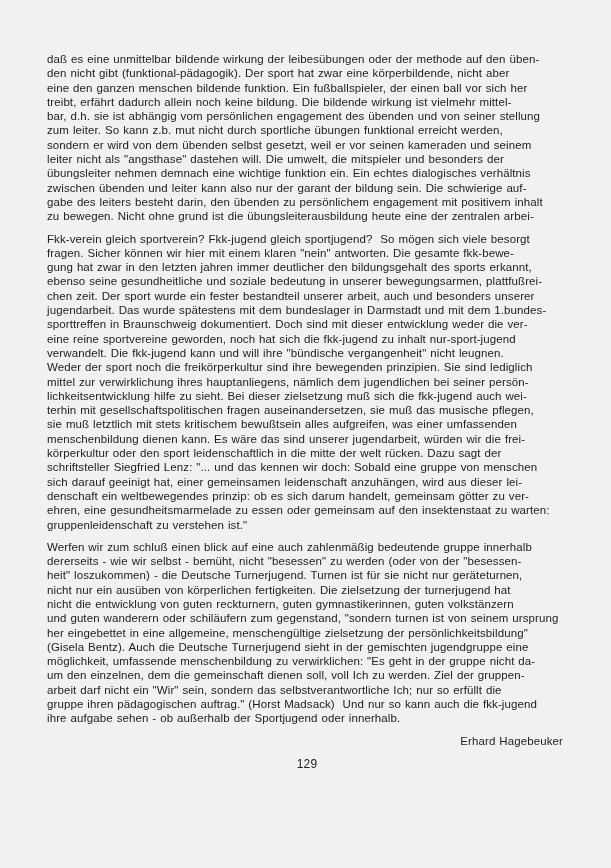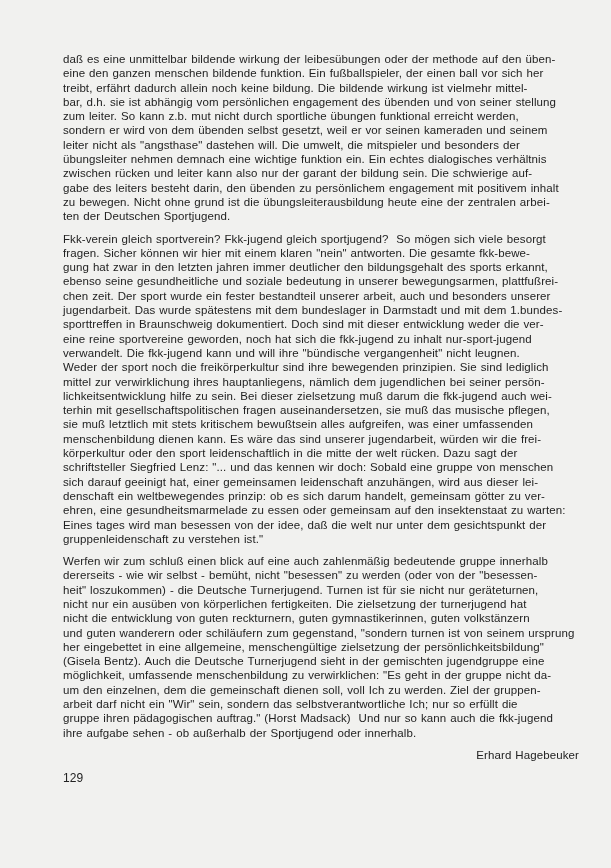--- a/index.html
+++ b/index.html
@@ -12,21 +12,21 @@
     position: relative;
     overflow: hidden;
     font-family: "Liberation Sans", sans-serif;
   }
   .scanned-page {
     position: absolute;
     inset: 0;
   }
   .text-column {
     position: absolute;
-    left: 63px;
+    left: 47px;
     top: 52px;
     width: 524px;
     font-size: 11.5px;
     line-height: 14.3px;
     letter-spacing: 0.1px;
     word-spacing: 0.6px;
   }
   .paragraph {
     margin: 0 0 8px 0;
   }
@@ -34,69 +34,68 @@
     white-space: pre;
   }
   .signature {
     text-align: right;
     padding-right: 8px;
     margin-top: 3px;
     font-size: 11.5px;
     line-height: 14.3px;
   }
   .page-number {
-    text-align: left;
+    text-align: center;
     padding-right: 4px;
     margin-top: 9px;
     font-size: 12px;
     line-height: 14.3px;
   }
 </style>
 </head>
 <body style="background: rgb(241, 241, 239); color: rgb(34, 34, 34);">
 
 <div class="scanned-page">
   <div class="text-column" id="text-column">
 
   <div class="paragraph">
         <div class="text-line">daß es eine unmittelbar bildende wirkung der leibesübungen oder der methode auf den üben-</div>
+        <div class="text-line">den nicht gibt (funktional-pädagogik). Der sport hat zwar eine körperbildende, nicht aber</div>
         <div class="text-line">eine den ganzen menschen bildende funktion. Ein fußballspieler, der einen ball vor sich her</div>
         <div class="text-line">treibt, erfährt dadurch allein noch keine bildung. Die bildende wirkung ist vielmehr mittel-</div>
         <div class="text-line">bar, d.h. sie ist abhängig vom persönlichen engagement des übenden und von seiner stellung</div>
         <div class="text-line">zum leiter. So kann z.b. mut nicht durch sportliche übungen funktional erreicht werden,</div>
         <div class="text-line">sondern er wird von dem übenden selbst gesetzt, weil er vor seinen kameraden und seinem</div>
         <div class="text-line">leiter nicht als "angsthase" dastehen will. Die umwelt, die mitspieler und besonders der</div>
         <div class="text-line">übungsleiter nehmen demnach eine wichtige funktion ein. Ein echtes dialogisches verhältnis</div>
-        <div class="text-line">zwischen rücken und leiter kann also nur der garant der bildung sein. Die schwierige auf-</div>
+        <div class="text-line">zwischen übenden und leiter kann also nur der garant der bildung sein. Die schwierige auf-</div>
         <div class="text-line">gabe des leiters besteht darin, den übenden zu persönlichem engagement mit positivem inhalt</div>
         <div class="text-line">zu bewegen. Nicht ohne grund ist die übungsleiterausbildung heute eine der zentralen arbei-</div>
-        <div class="text-line">ten der Deutschen Sportjugend.</div>
       </div>
       <div class="paragraph">
         <div class="text-line">Fkk-verein gleich sportverein? Fkk-jugend gleich sportjugend?  So mögen sich viele besorgt</div>
         <div class="text-line">fragen. Sicher können wir hier mit einem klaren "nein" antworten. Die gesamte fkk-bewe-</div>
         <div class="text-line">gung hat zwar in den letzten jahren immer deutlicher den bildungsgehalt des sports erkannt,</div>
         <div class="text-line">ebenso seine gesundheitliche und soziale bedeutung in unserer bewegungsarmen, plattfußrei-</div>
         <div class="text-line">chen zeit. Der sport wurde ein fester bestandteil unserer arbeit, auch und besonders unserer</div>
         <div class="text-line">jugendarbeit. Das wurde spätestens mit dem bundeslager in Darmstadt und mit dem 1.bundes-</div>
         <div class="text-line">sporttreffen in Braunschweig dokumentiert. Doch sind mit dieser entwicklung weder die ver-</div>
         <div class="text-line">eine reine sportvereine geworden, noch hat sich die fkk-jugend zu inhalt nur-sport-jugend</div>
         <div class="text-line">verwandelt. Die fkk-jugend kann und will ihre "bündische vergangenheit" nicht leugnen.</div>
         <div class="text-line">Weder der sport noch die freikörperkultur sind ihre bewegenden prinzipien. Sie sind lediglich</div>
         <div class="text-line">mittel zur verwirklichung ihres hauptanliegens, nämlich dem jugendlichen bei seiner persön-</div>
-        <div class="text-line">lichkeitsentwicklung hilfe zu sein. Bei dieser zielsetzung muß darum die fkk-jugend auch wei-</div>
+        <div class="text-line">lichkeitsentwicklung hilfe zu sieht. Bei dieser zielsetzung muß sich die fkk-jugend auch wei-</div>
         <div class="text-line">terhin mit gesellschaftspolitischen fragen auseinandersetzen, sie muß das musische pflegen,</div>
         <div class="text-line">sie muß letztlich mit stets kritischem bewußtsein alles aufgreifen, was einer umfassenden</div>
         <div class="text-line">menschenbildung dienen kann. Es wäre das sind unserer jugendarbeit, würden wir die frei-</div>
         <div class="text-line">körperkultur oder den sport leidenschaftlich in die mitte der welt rücken. Dazu sagt der</div>
         <div class="text-line">schriftsteller Siegfried Lenz: "... und das kennen wir doch: Sobald eine gruppe von menschen</div>
         <div class="text-line">sich darauf geeinigt hat, einer gemeinsamen leidenschaft anzuhängen, wird aus dieser lei-</div>
         <div class="text-line">denschaft ein weltbewegendes prinzip: ob es sich darum handelt, gemeinsam götter zu ver-</div>
         <div class="text-line">ehren, eine gesundheitsmarmelade zu essen oder gemeinsam auf den insektenstaat zu warten:</div>
-        <div class="text-line">Eines tages wird man besessen von der idee, daß die welt nur unter dem gesichtspunkt der</div>
         <div class="text-line">gruppenleidenschaft zu verstehen ist."</div>
       </div>
       <div class="paragraph">
         <div class="text-line">Werfen wir zum schluß einen blick auf eine auch zahlenmäßig bedeutende gruppe innerhalb</div>
         <div class="text-line">dererseits - wie wir selbst - bemüht, nicht "besessen" zu werden (oder von der "besessen-</div>
         <div class="text-line">heit" loszukommen) - die Deutsche Turnerjugend. Turnen ist für sie nicht nur geräteturnen,</div>
         <div class="text-line">nicht nur ein ausüben von körperlichen fertigkeiten. Die zielsetzung der turnerjugend hat</div>
         <div class="text-line">nicht die entwicklung von guten reckturnern, guten gymnastikerinnen, guten volkstänzern</div>
         <div class="text-line">und guten wanderern oder schiläufern zum gegenstand, "sondern turnen ist von seinem ursprung</div>
         <div class="text-line">her eingebettet in eine allgemeine, menschengültige zielsetzung der persönlichkeitsbildung"</div>

